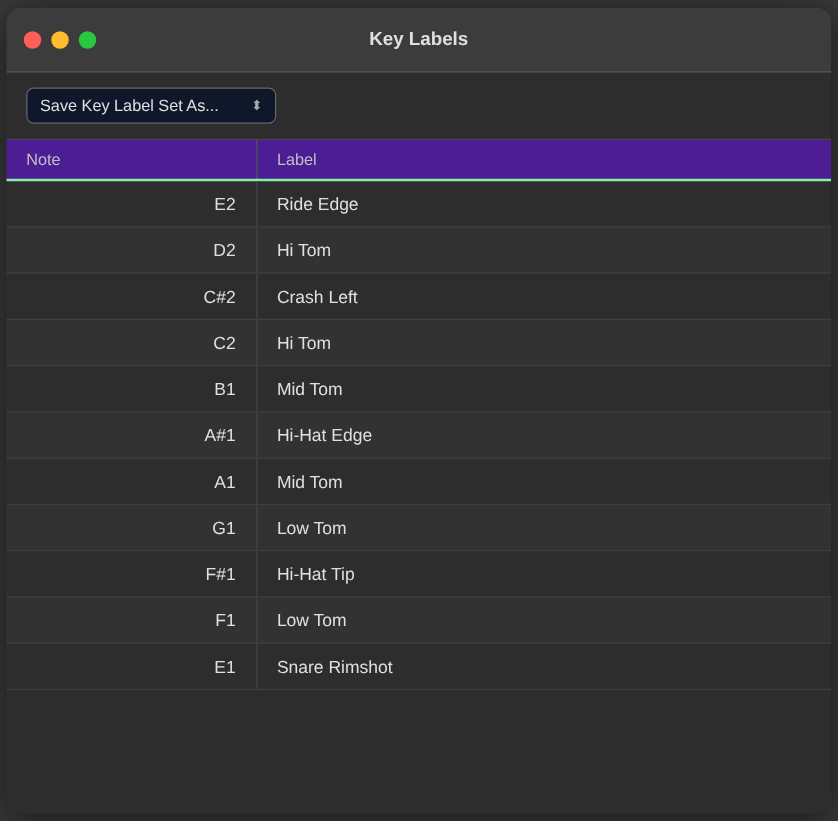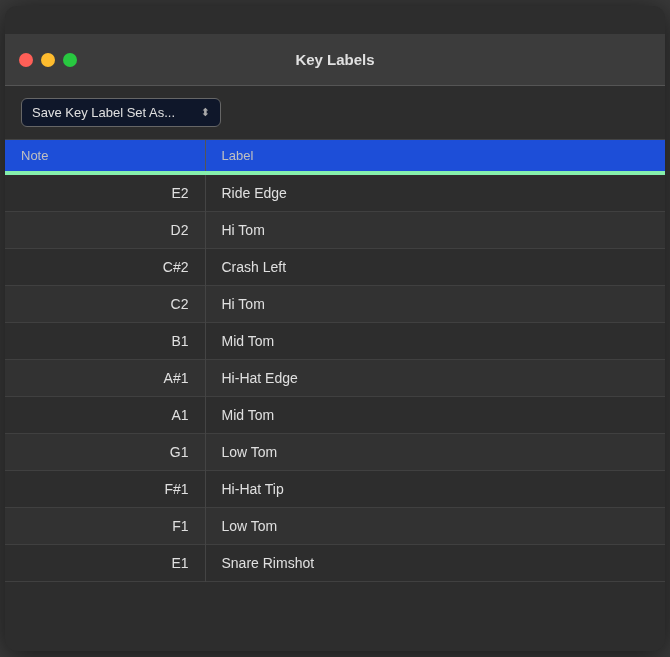--- a/index.html
+++ b/index.html
@@ -31,21 +31,20 @@
 
     .titlebar {
       background: #3c3c3c;
       height: 52px;
       display: flex;
       align-items: center;
       justify-content: center;
       position: relative;
       border-bottom: 1px solid #555;
       flex-shrink: 0;
-      margin-top: 28px;
     }
 
     .traffic-lights {
       position: absolute;
       left: 14px;
       display: flex;
       gap: 8px;
       align-items: center;
     }
 
@@ -111,22 +110,22 @@
       border-radius: 6px;
       border: 2px solid #3a3a3a;
     }
 
     table {
       width: 100%;
       border-collapse: collapse;
     }
 
     thead tr {
-      background: #1d4ed8;
-      border-bottom: 4px solid #86efac;
+      background: #4c1d95;
+      border-bottom: 2px solid #86efac;
     }
 
     th {
       text-align: left;
       padding: 8px 16px;
       color: #c0c0c0;
       font-size: 13px;
       font-weight: 500;
       border-right: 1px solid #555;
     }

